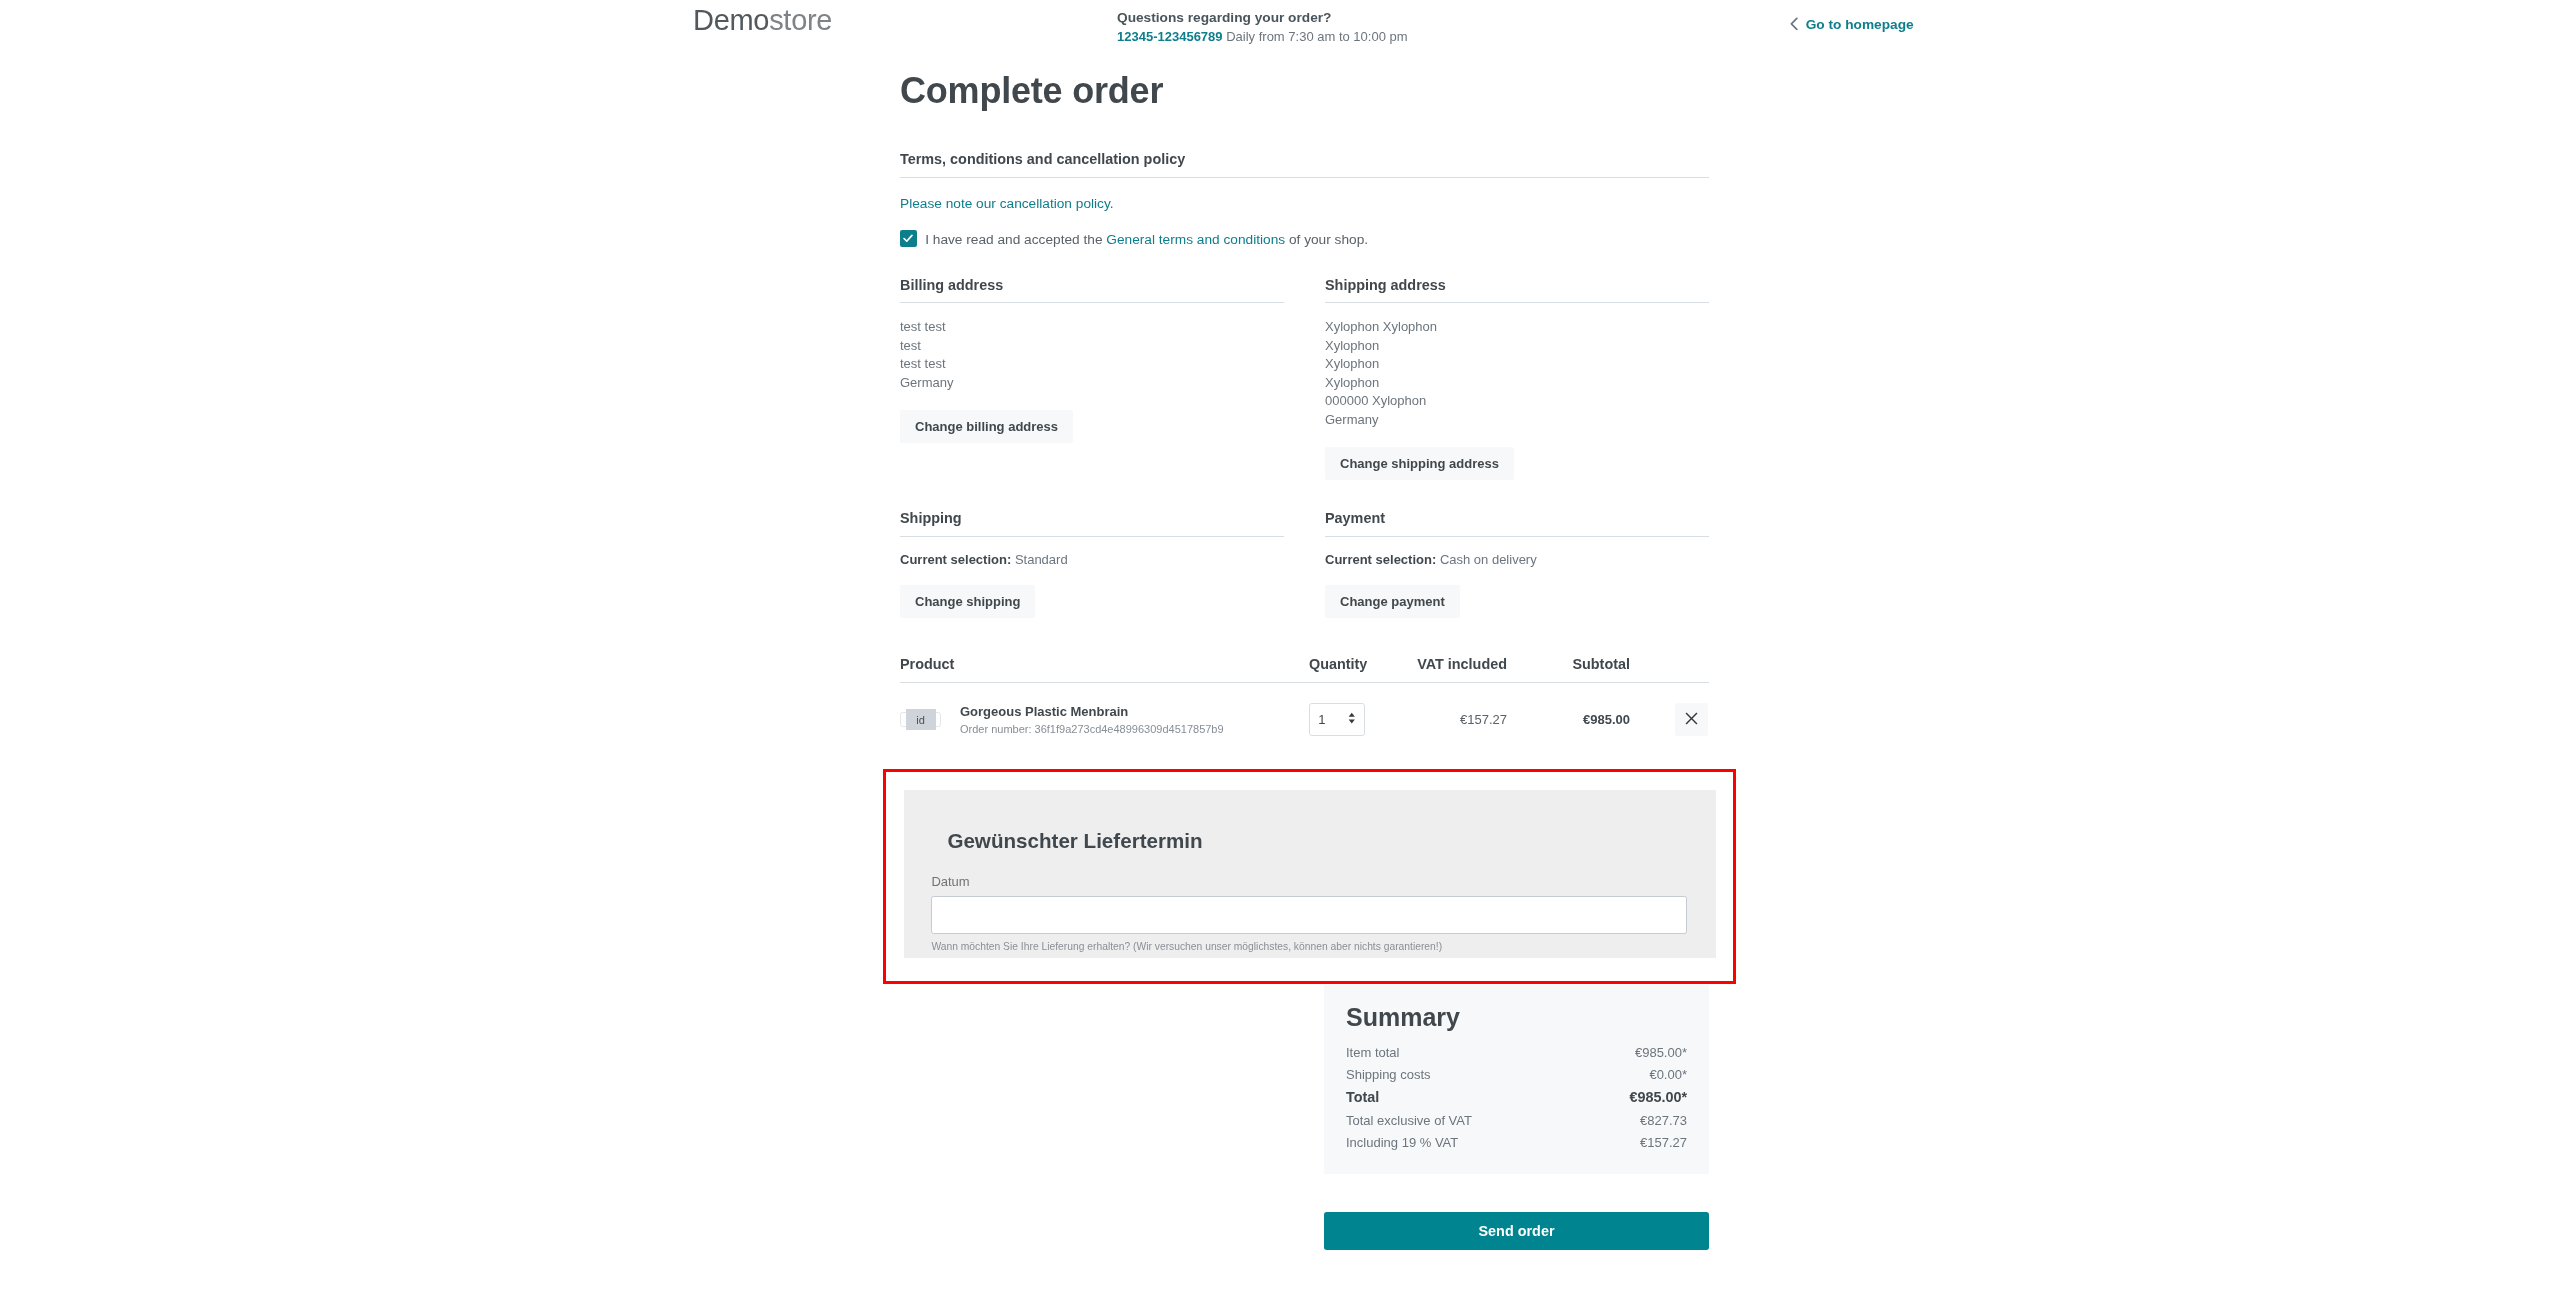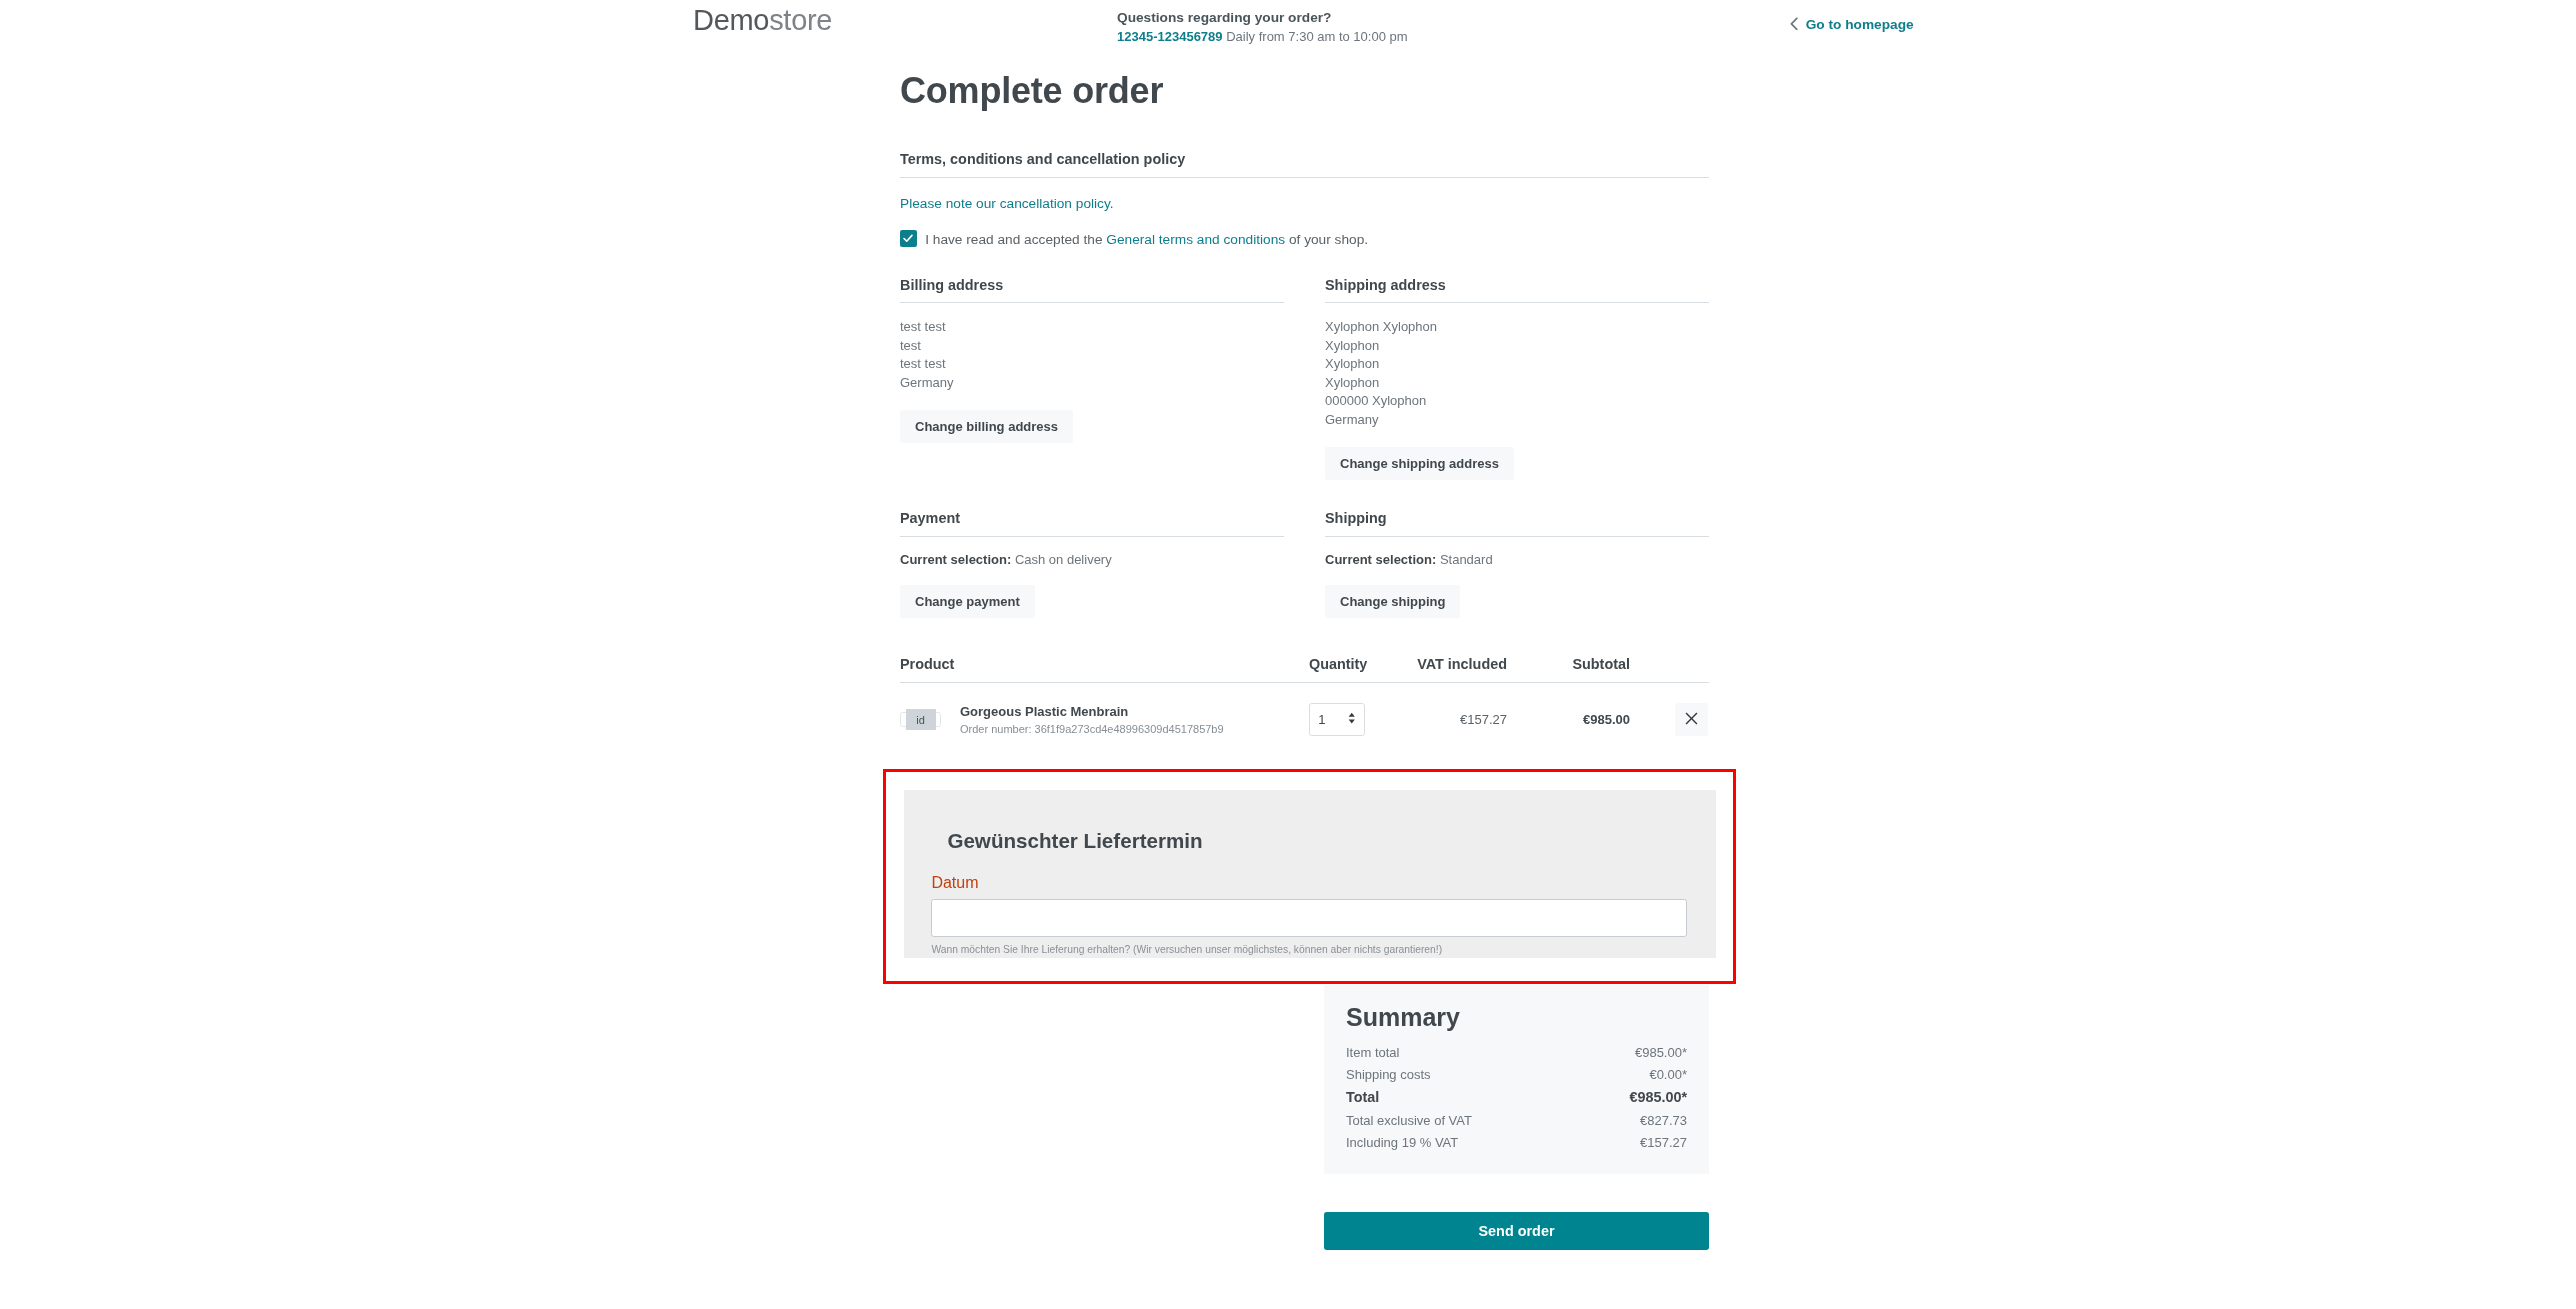--- a/index.html
+++ b/index.html
@@ -133,21 +133,21 @@
     border: 3.4px solid #ff0000; background: #ffffff;
   }
   .custom-panel {
     position: absolute; left: 18px; top: 18px;
     width: 812px; height: 168px; background: #eeeeee;
     padding: 23px 27.4px 0 27.4px;
   }
   .custom-title {
     margin: 16px; font-size: 20.6px; font-weight: bold; color: #41484d;
   }
-  .field-label { margin-top: 20.6px; font-size: 16px; color: #c2410c; }
+  .field-label { margin-top: 20.6px; font-size: 13px; color: #737373; }
   .date-input {
     margin-top: 7.5px; width: 756px; height: 38px;
     border: 0.7px solid #c5cbd0; border-radius: 2.7px; background: #fff;
     font-family: "Liberation Sans", sans-serif; font-size: 13px; color: #41484d;
     padding: 0 9.6px;
   }
   .field-help { margin-top: 6.9px; font-size: 10.3px; color: #8a9097; }
 
   
   .summary {
@@ -245,37 +245,37 @@
           <div>Xylophon</div>
           <div>000000 Xylophon</div>
           <div>Germany</div>
         </div>
         <button class="btn-secondary">Change shipping address</button>
       </div>
     </div>
 
     <div class="two-col">
       <div class="col">
+        <div class="sect-head">Shipping</div>
+        <hr class="rule">
+        <div class="cur-sel">
+          <b>Current selection:</b>
+          <span>Standard</span>
+        </div>
+        <button class="btn-secondary">Change shipping</button>
+      </div>
+
+      <div class="col">
         <div class="sect-head">Payment</div>
         <hr class="rule">
         <div class="cur-sel">
           <b>Current selection:</b>
           <span>Cash on delivery</span>
         </div>
         <button class="btn-secondary">Change payment</button>
-      </div>
-
-      <div class="col">
-        <div class="sect-head">Shipping</div>
-        <hr class="rule">
-        <div class="cur-sel">
-          <b>Current selection:</b>
-          <span>Standard</span>
-        </div>
-        <button class="btn-secondary">Change shipping</button>
       </div>
     </div>
 
     <div class="prod-table">
       <div class="prod-head">
         <div class="c-prod">Product</div>
         <div class="c-qty">Quantity</div>
         <div class="c-vat">VAT included</div>
         <div class="c-sub">Subtotal</div>
         <div class="c-rm"></div>

